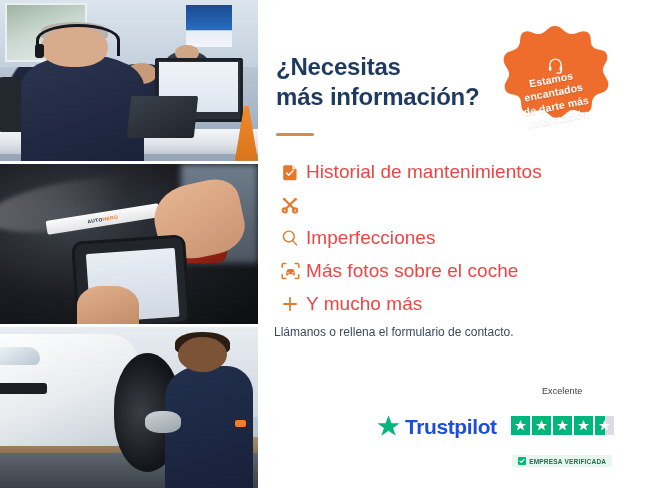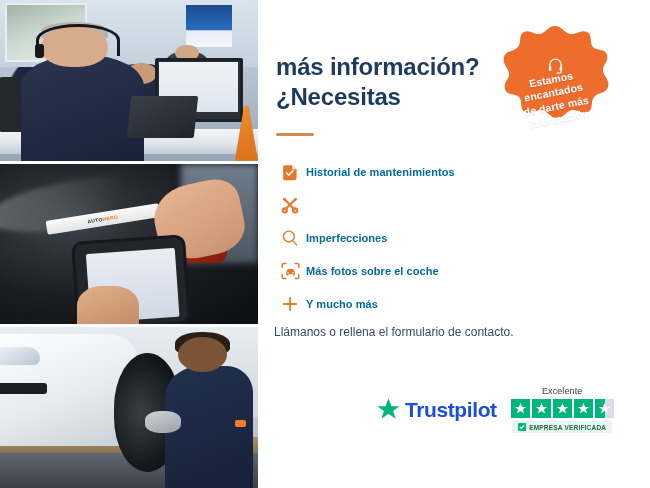--- a/index.html
+++ b/index.html
@@ -145,31 +145,31 @@
   .badge-text{position:absolute;left:8px;top:49px;width:102px;
      transform:rotate(-11deg);text-align:center;color:#fff;
      font-size:10.5px;line-height:1.28;font-weight:700;letter-spacing:.1px;
      text-shadow:0 1px 1px rgba(0,0,0,.12);}
 
   
   .features{position:absolute;left:16px;top:155px;width:300px;}
   .feat{display:flex;align-items:center;height:33px;}
   .feat-ico{width:32px;flex:0 0 32px;display:flex;align-items:center;justify-content:center;color:#e4792b;}
   .feat-ico svg{display:block;}
-  .feat-lbl{font-size:11px;color:#0369a1;font-weight:700;letter-spacing:.05px;}
+  .feat-lbl{font-size:19px;color:#ef4444;font-weight:400;letter-spacing:.05px;}
 
   
   .para{position:absolute;left:16px;top:323px;width:360px;
      font-size:12px;line-height:1.62;color:#3a4a5e;}
 
   
   .tp{position:absolute;left:118px;top:386px;display:flex;align-items:center;gap:14px;}
   .tp-logo{display:flex;align-items:center;gap:4px;}
   .tp-logo .tp-name{font-size:21px;font-weight:700;color:#1d4ed8;letter-spacing:-.4px;}
-  .tp-right{display:flex;flex-direction:column;align-items:center;gap:3px;}
+  .tp-right{display:flex;flex-direction:column;align-items:center;gap:20px;}
   .tp-exc{font-size:9px;color:#3b3b3b;letter-spacing:.1px;}
   .tp-stars{display:flex;gap:2px;}
   .tp-star{width:19px;height:19px;background:#00b67a;display:flex;align-items:center;justify-content:center;}
   .tp-star.half{background:linear-gradient(90deg,#00b67a 0 50%,#dcdce6 50% 100%);}
   .tp-verified{display:flex;align-items:center;gap:3px;background:#e7f6ef;
      border-radius:2px;padding:2px 6px;}
   .tp-verified .chk{width:8px;height:8px;background:#00b67a;border-radius:1px;
      display:flex;align-items:center;justify-content:center;}
   .tp-verified .chk svg{display:block;}
   .tp-vtxt{font-size:6.5px;font-weight:700;color:#1d6b4e;letter-spacing:.2px;}
@@ -229,22 +229,22 @@
       <div class="ws-hair"></div>
       <div class="ws-head"></div>
       <div class="ws-glove"></div>
     </div>
 
   </div>
 
   <div class="content">
 
     <div class="headline">
+      <div>¿Necesitas</div>
       <div>más información?</div>
-      <div>¿Necesitas</div>
     </div>
     <div class="rule"></div>
 
     <div class="badge">
       <svg viewBox="0 0 118 122">
         <path fill="#ee6c2c" d="M59 2c7 0 9 7 15 8s11-5 17-2 2 11 6 15 12 1 14 8-5 10-4 16 7 9 5 16-10 5-14 10 0 12-6 15-10-3-16-2-8 8-15 8-9-7-15-8-11 5-17 2-2-11-6-15-12-1-14-8 5-10 4-16-7-9-5-16 10-5 14-10 0-12 6-15 10 3 16 2S52 2 59 2z"></path>
       </svg>
       <div class="badge-head">
         <svg viewBox="0 0 24 24" fill="none" stroke="#ffffff" stroke-width="1.9" stroke-linecap="round">
           <path d="M4 14v-3a8 8 0 0 1 16 0v3"></path>

